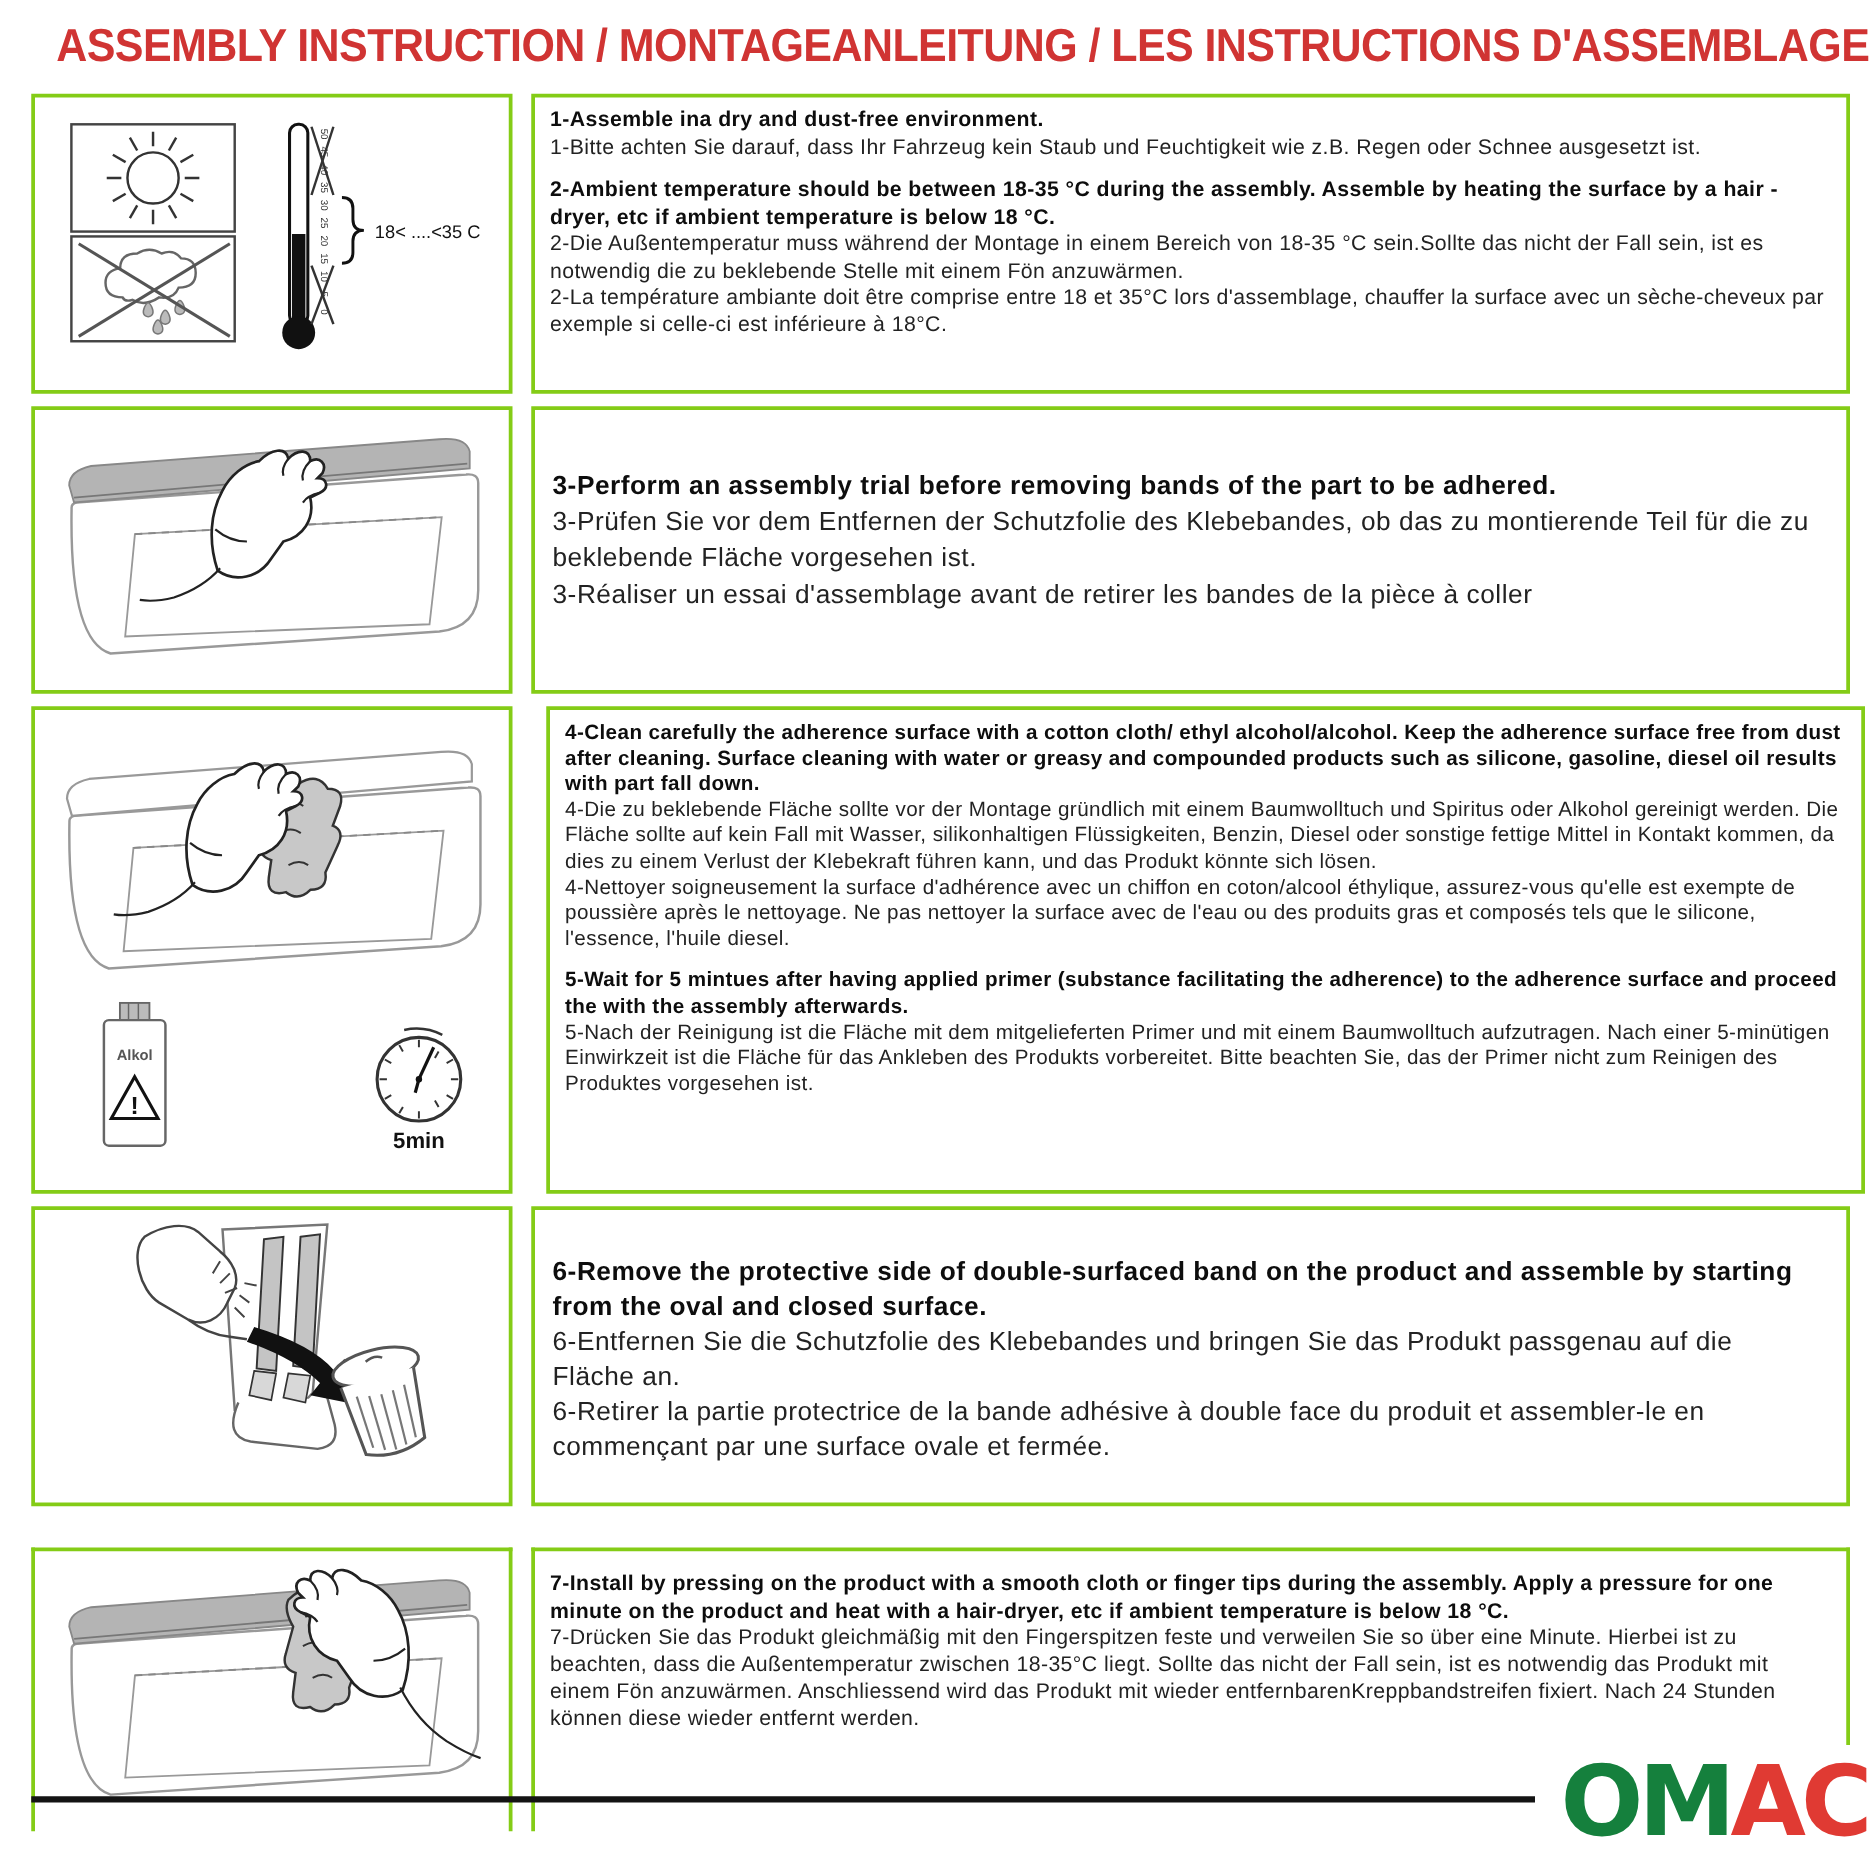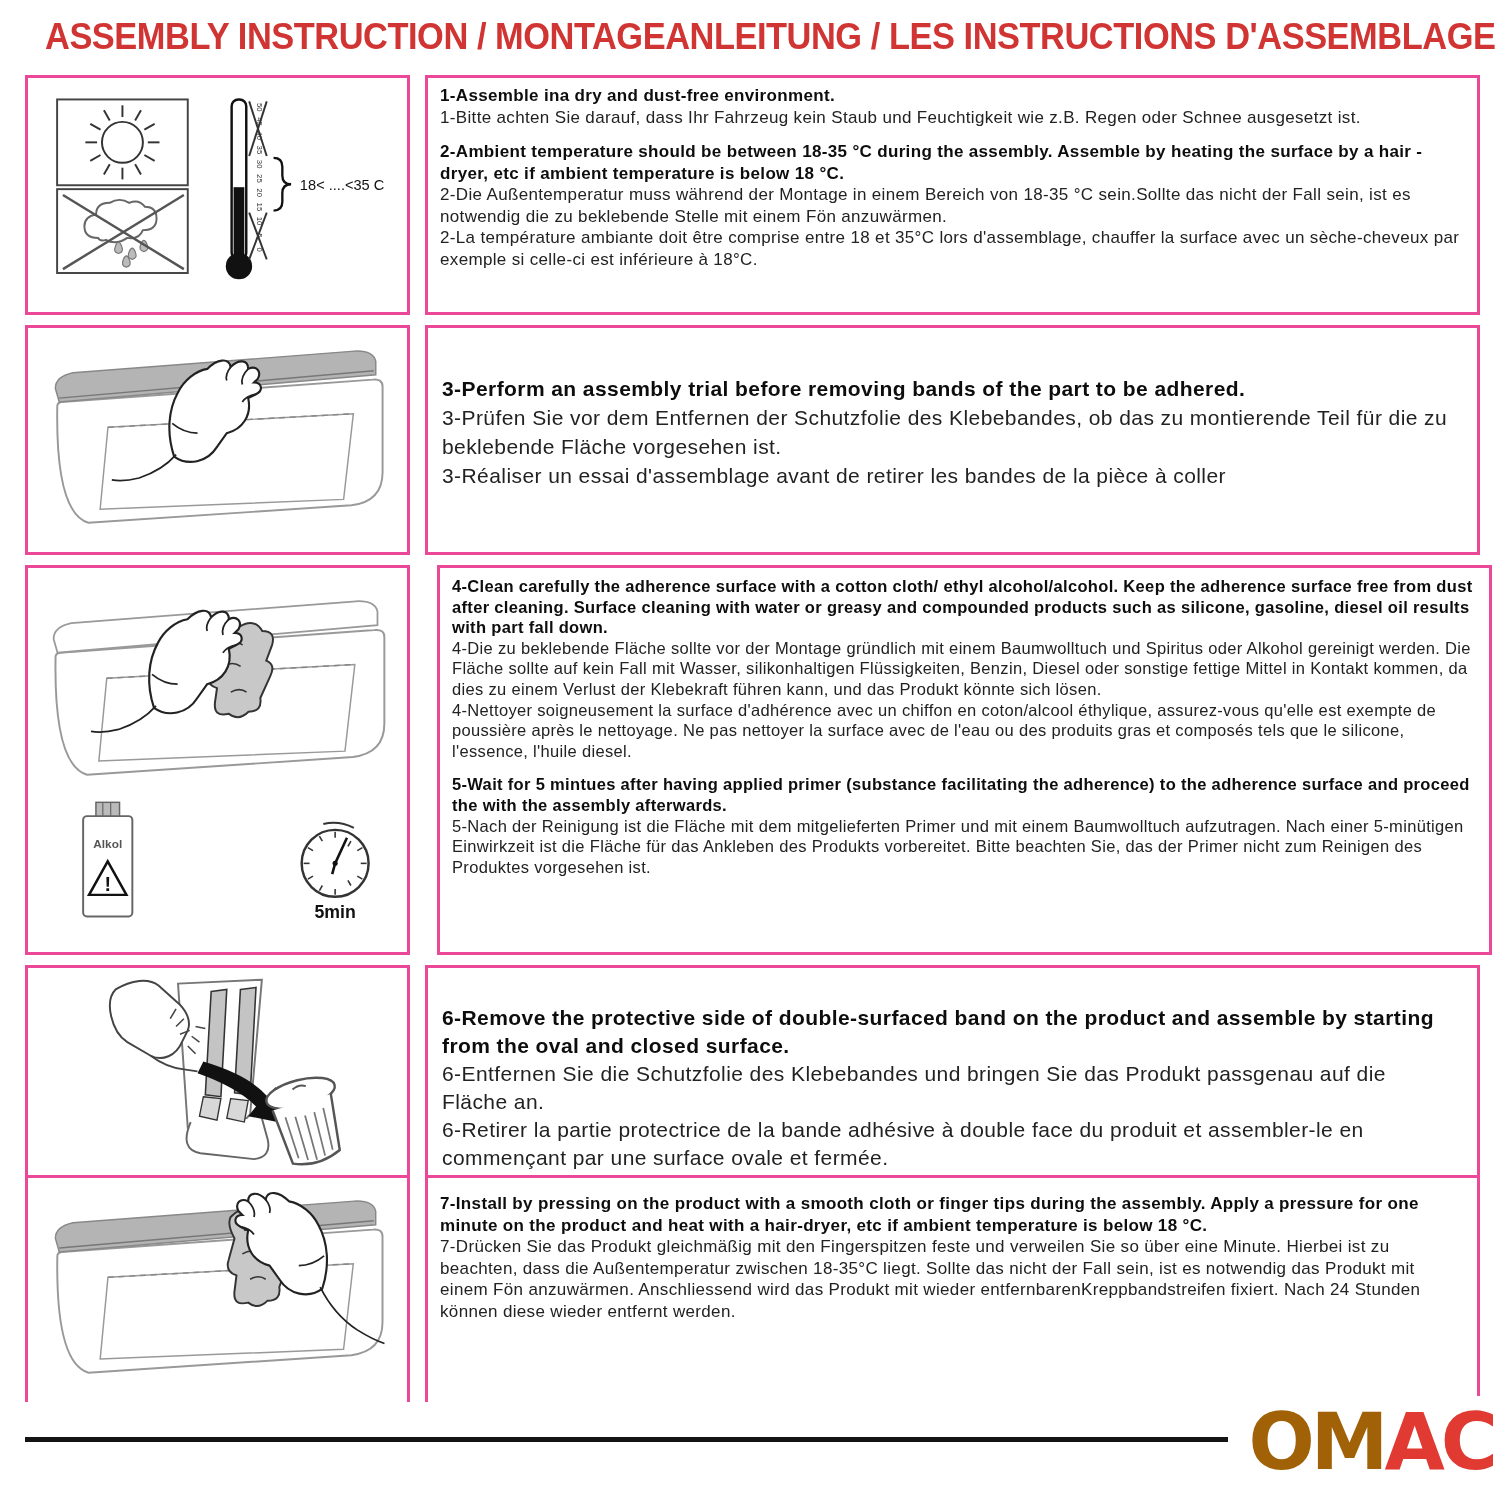--- a/index.html
+++ b/index.html
@@ -1,39 +1,39 @@
 <!DOCTYPE html>
 <html><head>
 <meta charset="utf-8">
 <style>
   html,body{margin:0;padding:0;background:#fff;}
   .page{position:relative;width:1500px;height:1500px;background:#fff;overflow:hidden;
         font-family:"Liberation Sans",sans-serif;color:#1c1c1c;}
   .title{position:absolute;left:45px;top:16px;white-space:nowrap;font-weight:bold;
          font-size:37px;letter-spacing:-.5px;color:#d03433;transform:scaleX(.93);
          transform-origin:left center;}
-  .box{position:absolute;border:3px solid #ec4899;background:#fff;box-sizing:border-box;}
+  .box{position:absolute;border:3px solid #84cc16;background:#fff;box-sizing:border-box;}
   .ibox{left:25px;width:385px;}
   .tbox{left:425px;width:1055px;}
   .r1{top:75px;height:240px;} .r2{top:325px;height:230px;}
   .r3{top:565px;height:390px;} .r4{top:965px;height:240px;}
-  .r5{top:1175px;height:227px;border-bottom:none;}
+  .r5{top:1238px;height:227px;border-bottom:none;}
   .tbox p{margin:0;letter-spacing:.02em;color:#222;}
   .tbox p.b{font-weight:bold;color:#0d0d0d;}
   .tbox p.gap{margin-top:13px;}
   .s1{padding:7px 12px 0 12px;} .s1 p{font-size:17px;line-height:21.5px;}
   .s2{padding:46px 14px 0 14px;} .s2 p{font-size:21px;line-height:29px;}
   .s3{padding:8px 12px 0 12px;margin-left:12px;} .s3 p{font-size:16.5px;line-height:20.6px;}
   .s4{padding:36px 40px 0 14px;} .s4 p{font-size:21px;line-height:28px;}
   .s5{padding:15px 12px 0 12px;} .s5 p{font-size:17px;line-height:21.5px;}
   .bottom-rule{position:absolute;left:25px;top:1437px;width:1215px;height:5px;background:#141414;}
   .logo{position:absolute;left:1228px;top:1396px;width:272px;height:92px;background:#fff;
         display:flex;align-items:center;justify-content:flex-end;padding-right:6px;box-sizing:border-box;
         font-family:"DejaVu Sans",sans-serif;font-weight:bold;font-size:78px;letter-spacing:-4px;line-height:1;}
-  .logo .lb{color:#a16207;} .logo .lr{color:#e03a33;}
+  .logo .lb{color:#15803d;} .logo .lr{color:#e03a33;}
   svg{display:block;}
   svg text{font-family:"Liberation Sans",sans-serif;}
 </style>
 </head>
 <body>
 
 <div class="page">
 
   <div class="title">ASSEMBLY INSTRUCTION / MONTAGEANLEITUNG / LES INSTRUCTIONS D'ASSEMBLAGE</div>
 

